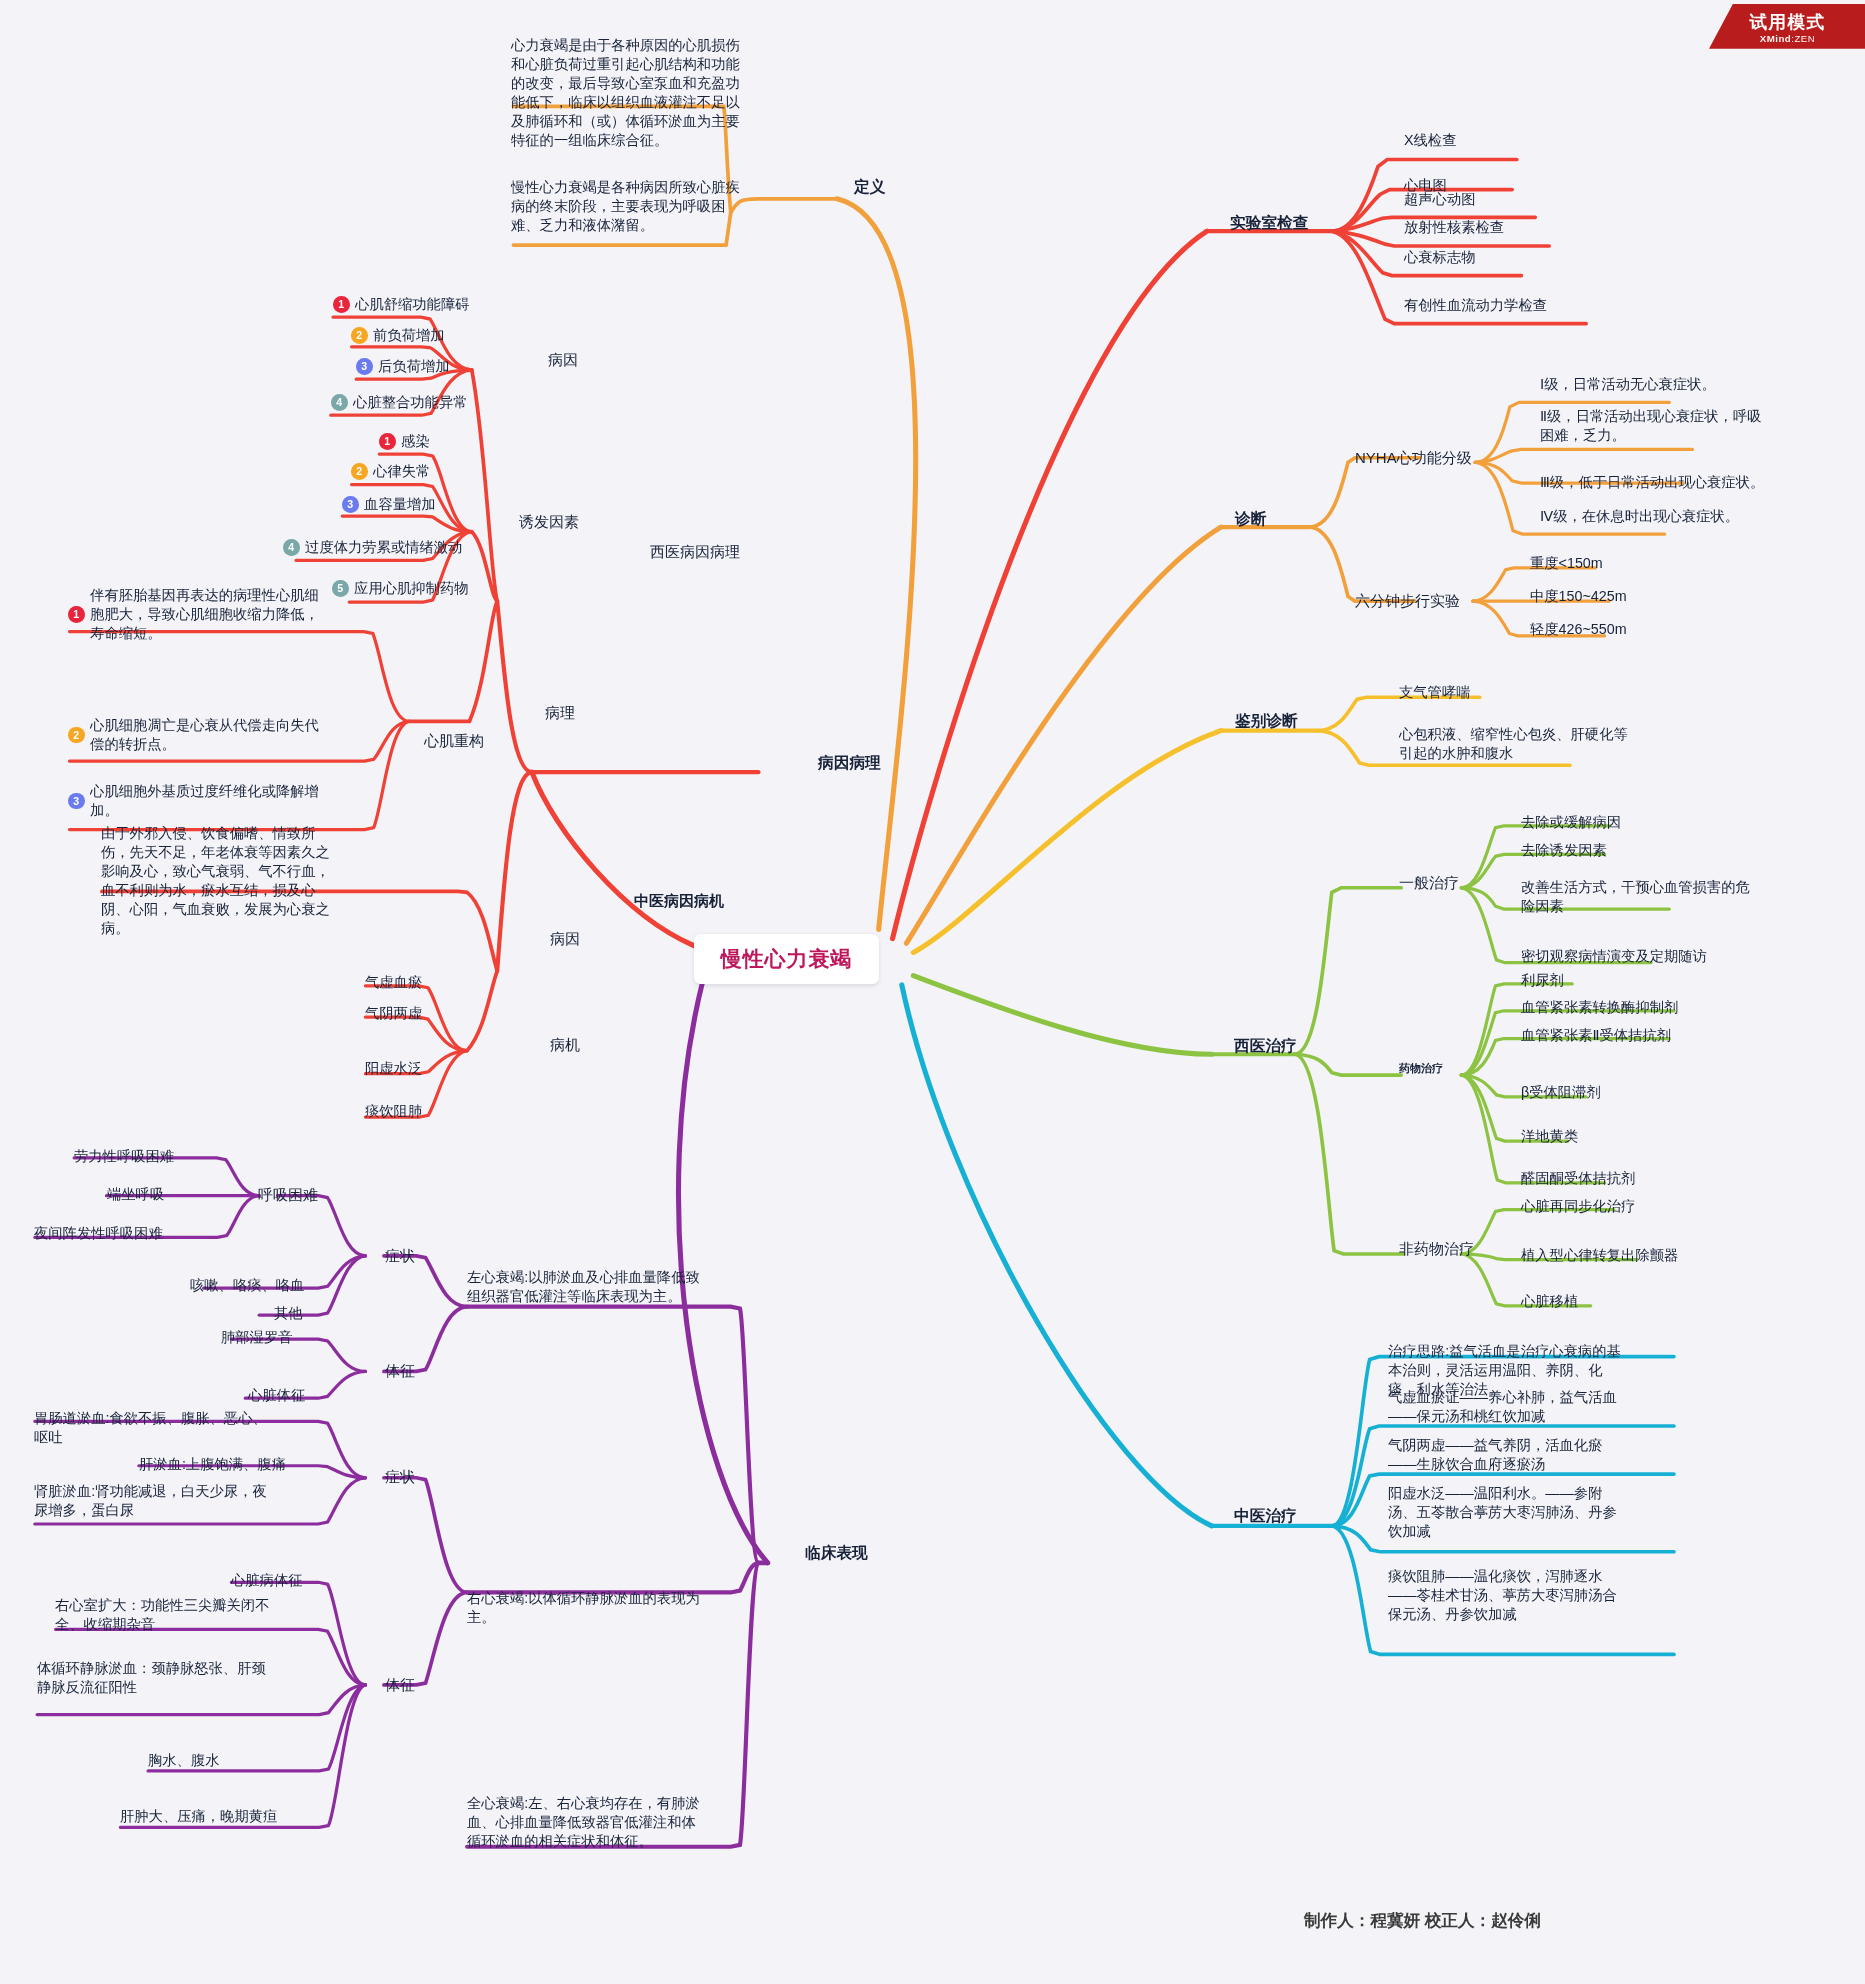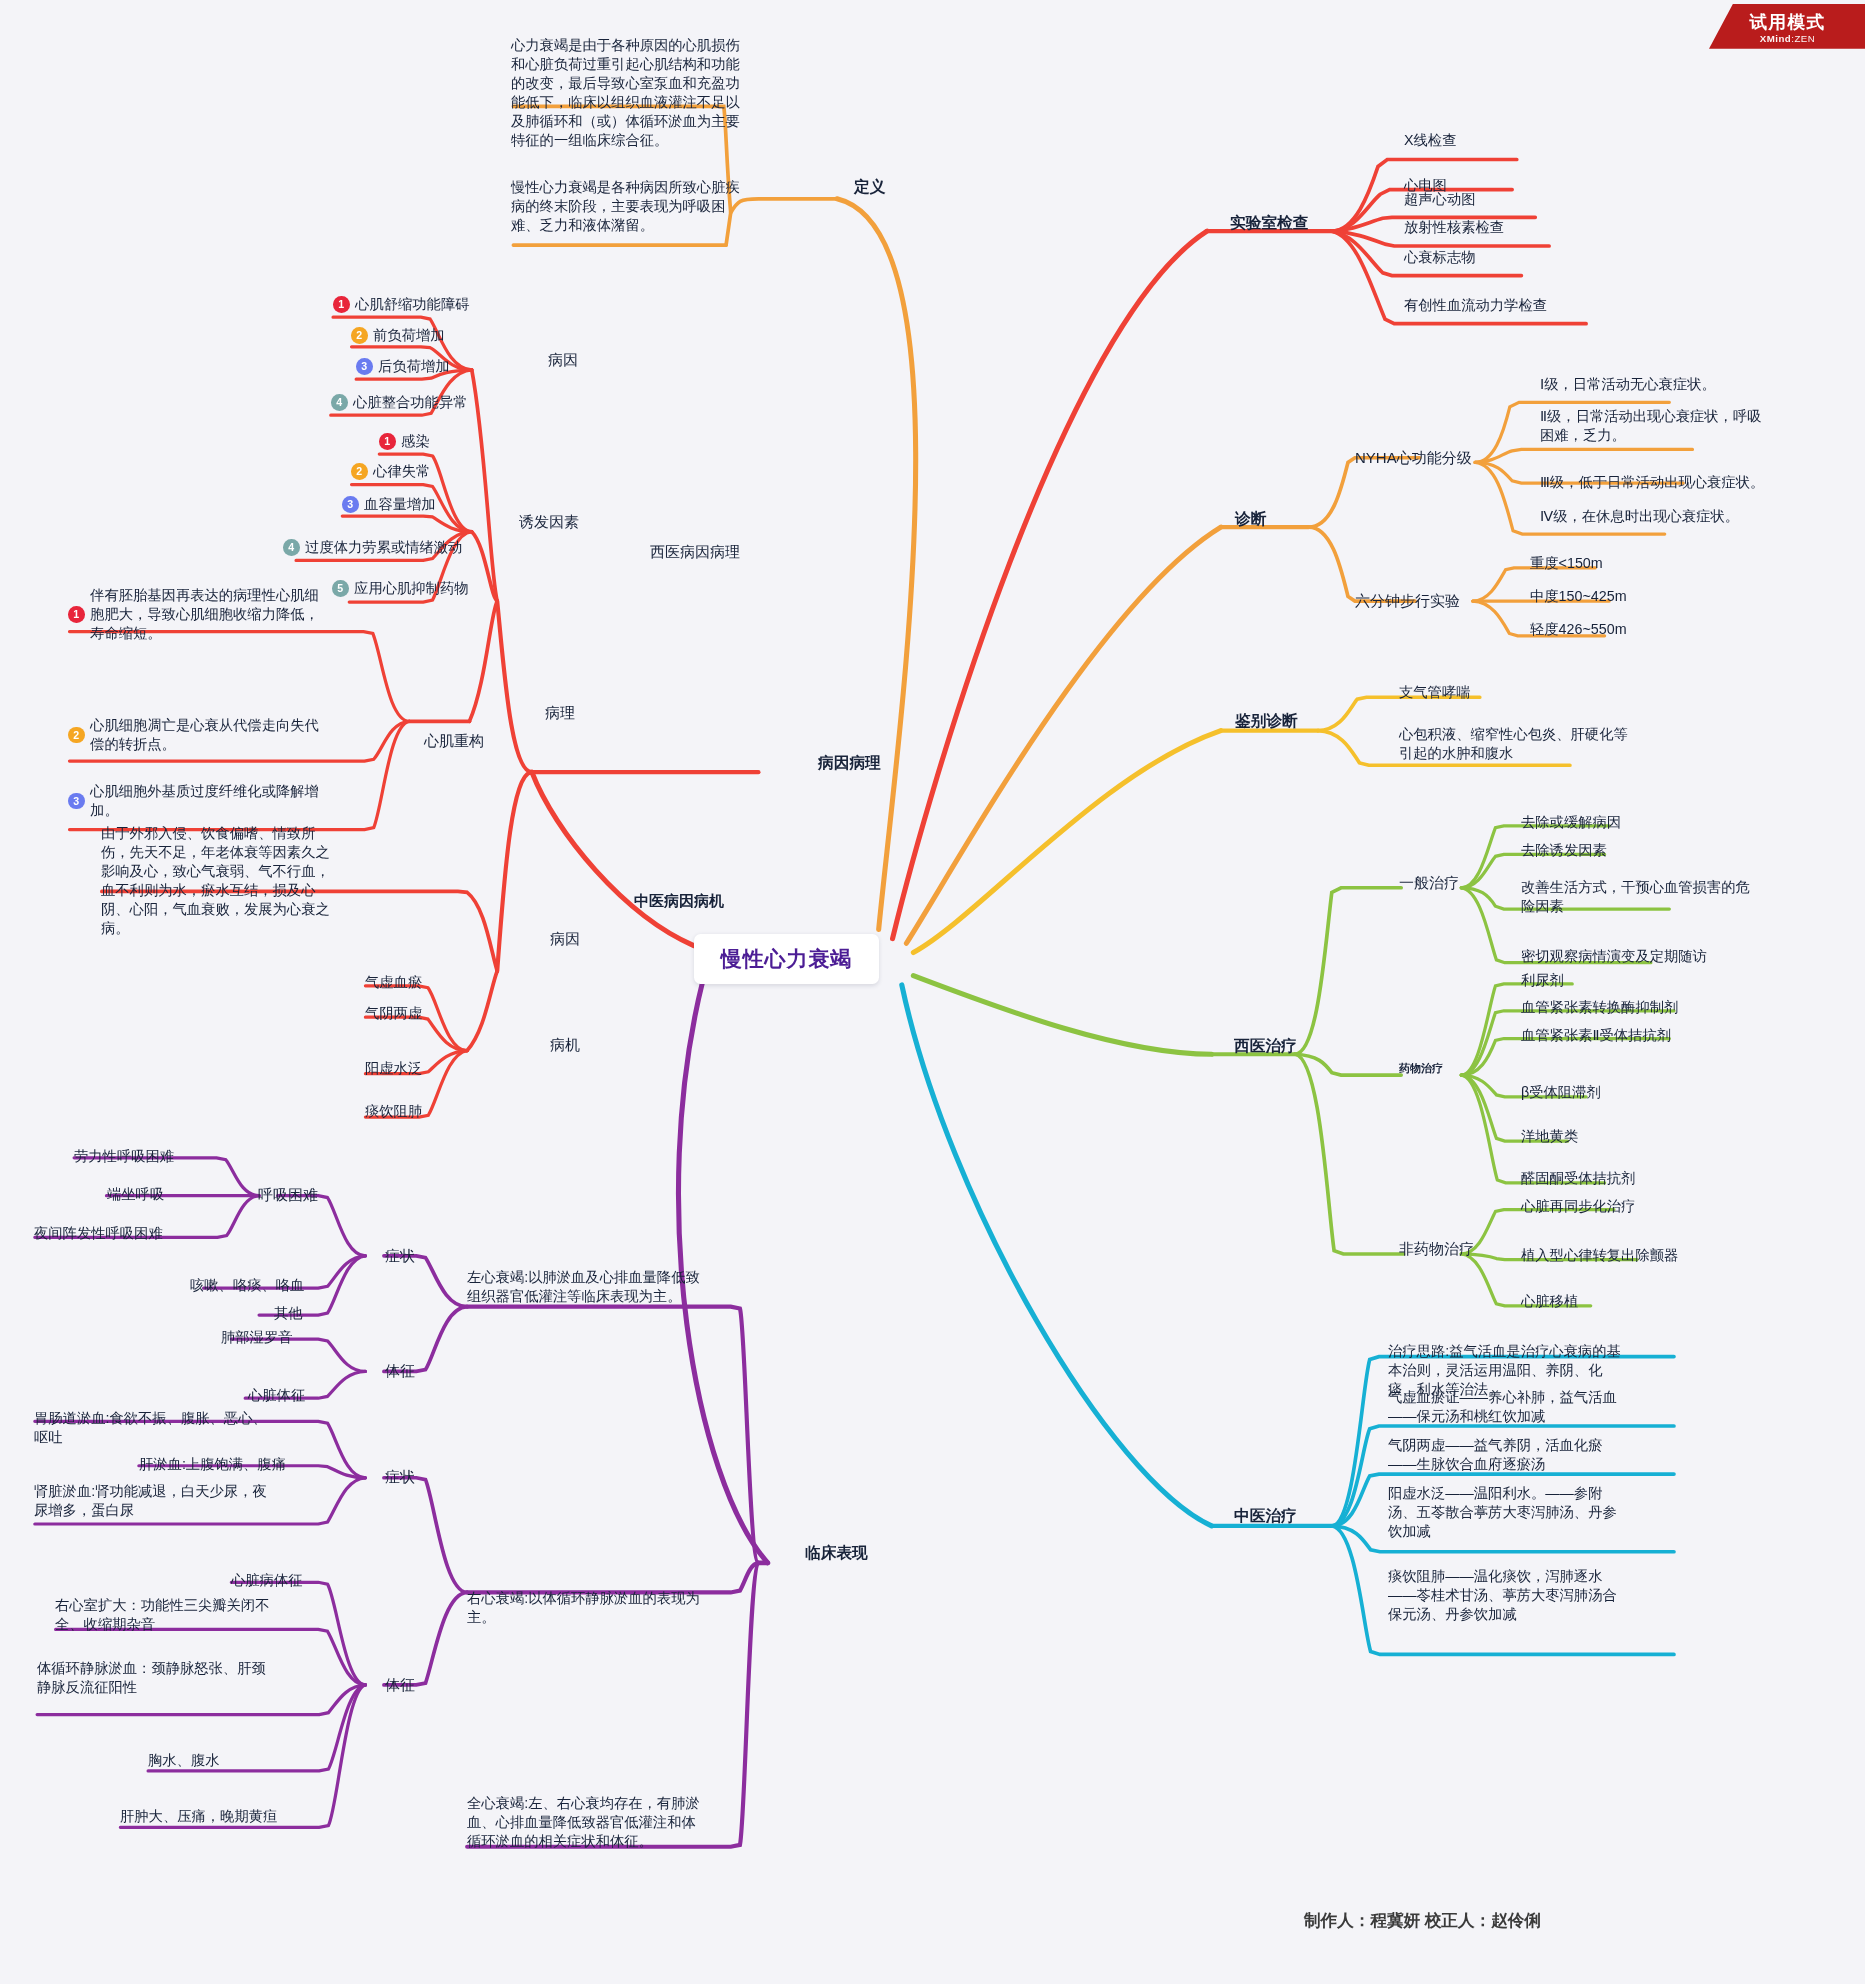--- a/index.html
+++ b/index.html
@@ -19,21 +19,21 @@
   .lbl-sub{font-size:15px;}
   .lbl-subb{font-size:11px;font-weight:bold;}
 
   
   #root{
     left:694px;top:934px;width:185px;height:50px;
     background:#ffffff;border-radius:6.5px;
     box-shadow:0 1.4px 4.6px rgba(30,40,70,.13);
     display:flex;align-items:center;justify-content:center;
   }
-  #root .rootlabel{font-size:21px;font-weight:bold;letter-spacing:0.9px;color:#4c1d95;}
+  #root .rootlabel{font-size:21px;font-weight:bold;letter-spacing:0.9px;color:#be185d;}
 
   
   .bnum{
     display:inline-block;width:16.6px;height:16.6px;border-radius:50%;
     color:#fff;font-size:10.6px;font-weight:bold;text-align:center;
     line-height:16.6px;margin-right:5.5px;vertical-align:middle;
     flex:0 0 auto;
   }
   .numrow{display:flex;align-items:center;}
 

